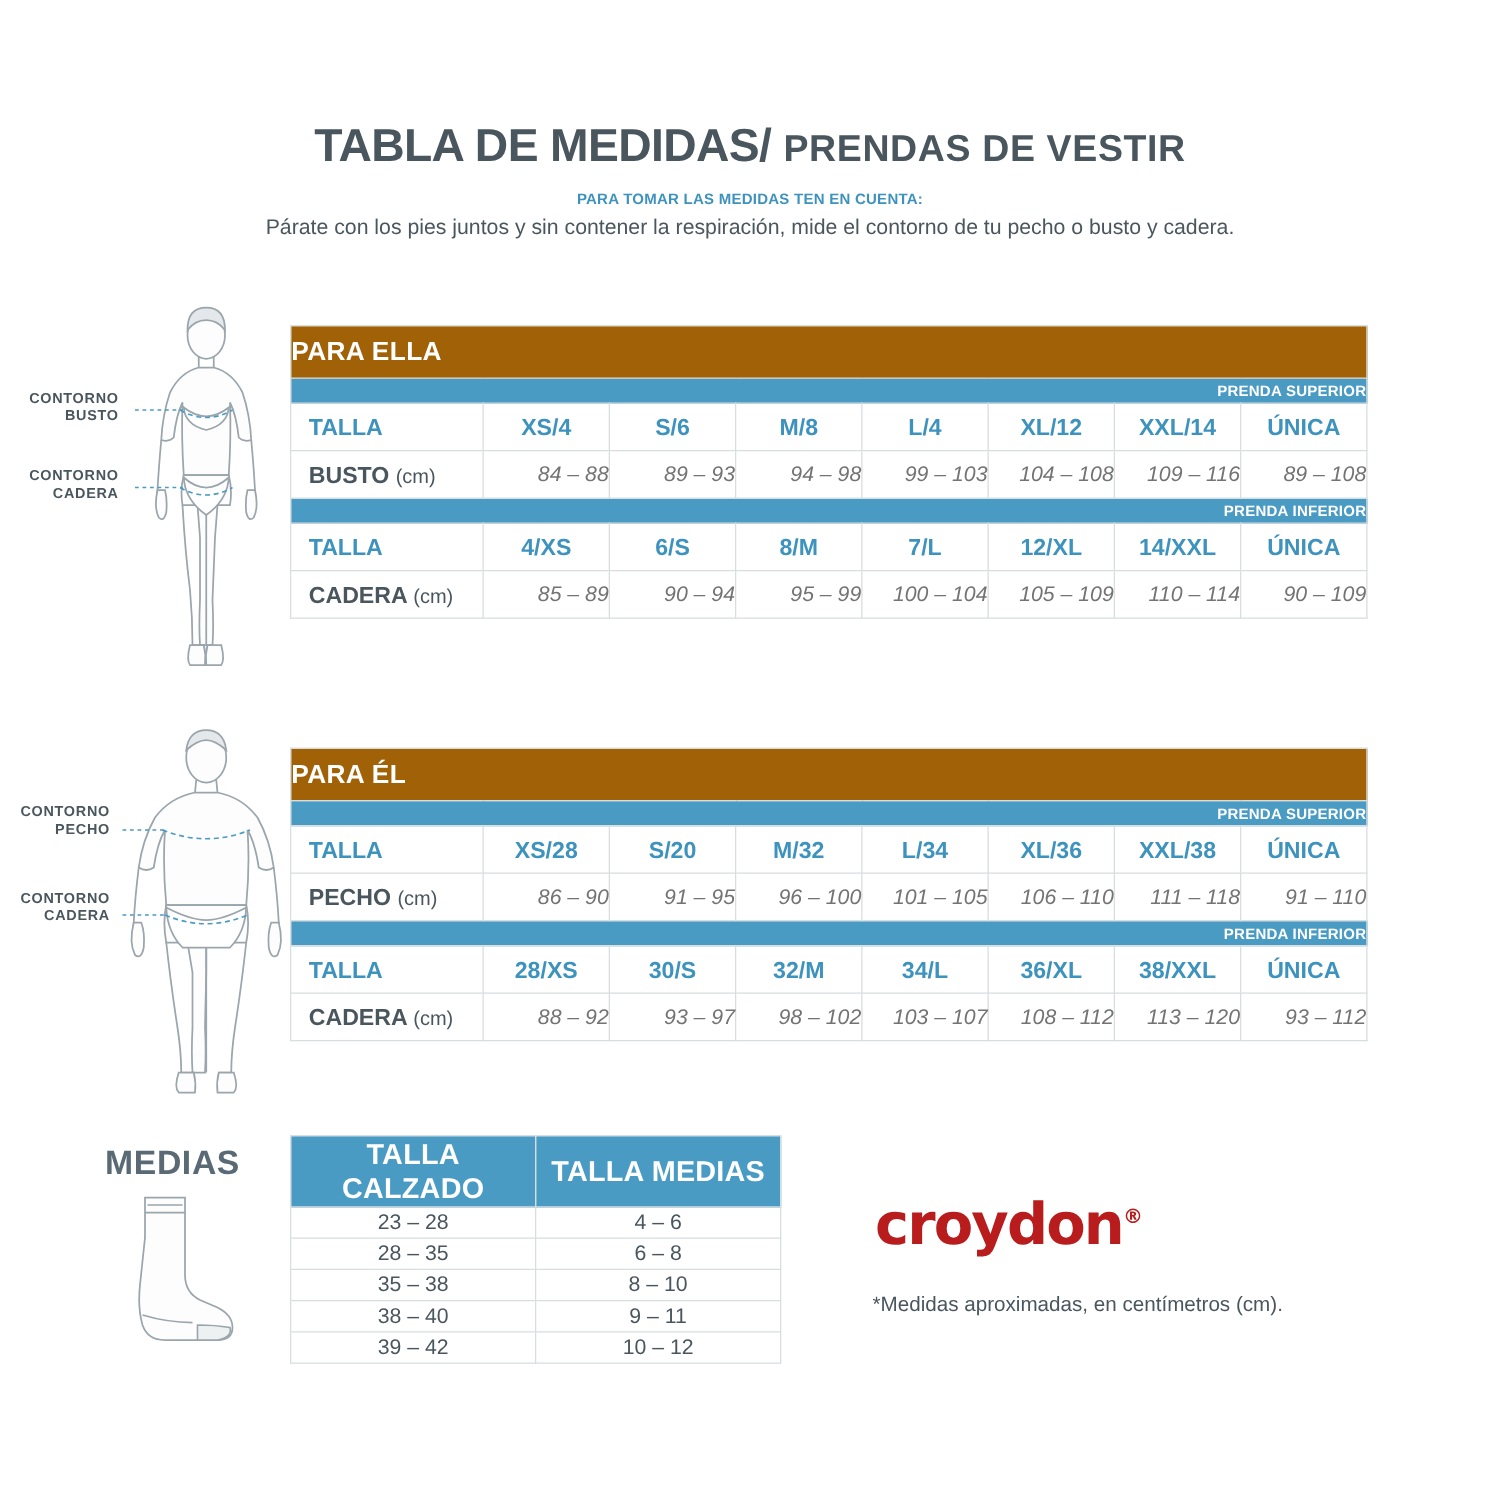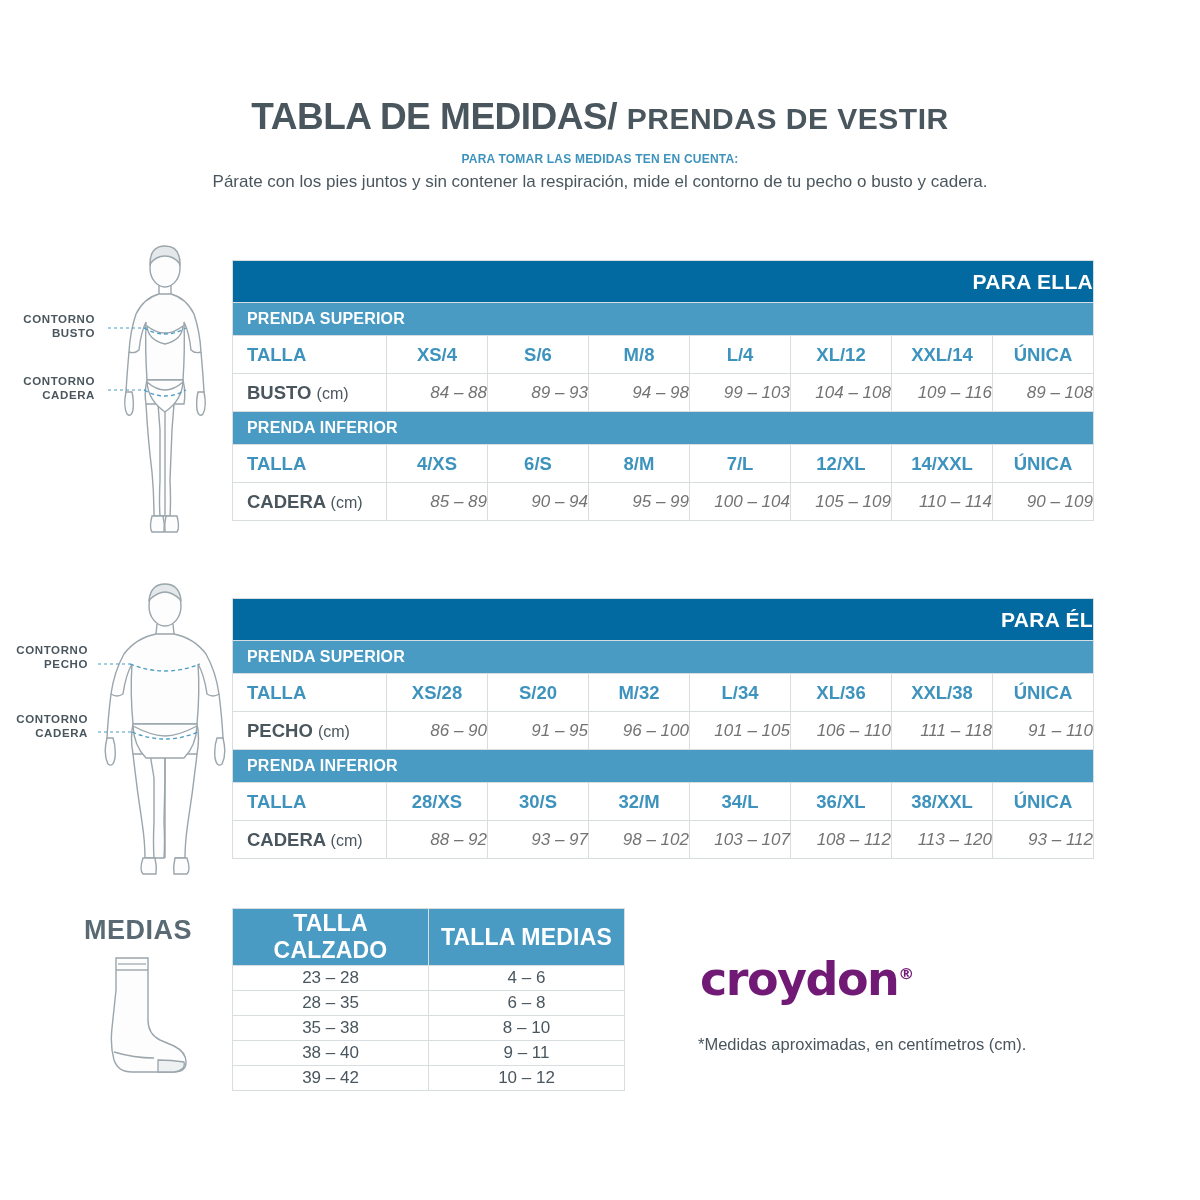--- a/index.html
+++ b/index.html
@@ -19,26 +19,26 @@
   .title .t1 { font-weight: bold; }
   .title .t2 { font-weight: bold; font-size: 30px; letter-spacing: 0.5px; }
   .subtitle { margin-top: 14px; font-size: 12px; font-weight: bold; color: #3d93bd; letter-spacing: 0.2px; }
   .subnote { margin-top: 6px; font-size: 17px; color: #4a565e; }
 
   
   .tblock { position: absolute; }
   .tbl { border-collapse: collapse; table-layout: fixed; }
   .tbl td, .tbl th { border: 1px solid #d8dde0; padding: 0; }
   .bandhdr {
-    background: #0369a1; color: #fff; font-weight: bold; font-size: 21px;
-    text-align: right; height: 42px; letter-spacing: 0.3px;
+    background: #a16207; color: #fff; font-weight: bold; font-size: 21px;
+    text-align: left; height: 42px; letter-spacing: 0.3px;
   }
   .bluerow {
-    background: #4a9bc4; color: #fff; font-weight: bold; font-size: 16px;
-    height: 33px; padding-left: 14px !important; text-align: left; letter-spacing: 0.2px;
+    background: #4a9bc4; color: #fff; font-weight: bold; font-size: 12px;
+    height: 20px; padding-left: 14px !important; text-align: right; letter-spacing: 0.2px;
   }
   .rowlabel {
     color: #3d93bd; font-weight: bold; font-size: 18.5px; height: 38px;
     padding-left: 14px !important; text-align: left; white-space: nowrap;
   }
   .rowlabel.dark { color: #4a565e; }
   .rowlabel .unit { font-weight: normal; font-size: 16px; }
   .hcell { color: #3d93bd; font-weight: bold; font-size: 18.5px; text-align: center; height: 38px; }
   .vcell { color: #737373; font-size: 17px; text-align: right; height: 38px; font-style: italic; }
 
@@ -47,21 +47,21 @@
   .medias-tbl td { border: 1px solid #d8dde0; }
   .medias-hdr { background: #4a9bc4; color: #fff; font-weight: bold; font-size: 23px; text-align: center; height: 34px; letter-spacing: 0.2px; }
   .medias-cell { color: #4a565e; font-size: 17px; text-align: center; height: 25px; }
 
   .medias-title { position: absolute; left: 84px; top: 915px; font-size: 27px; font-weight: bold; color: #5a6a74; letter-spacing: 0.5px; }
 
   
   .callout { position: absolute; font-size: 11.5px; font-weight: bold; color: #4a565e; letter-spacing: 0.6px; text-align: right; line-height: 1.25; }
 
   
-  .brand { position: absolute; left: 700px; top: 952px; font-size: 46px; font-weight: bold; color: #701a75; letter-spacing: -1.5px; font-family: "DejaVu Sans", sans-serif; }
+  .brand { position: absolute; left: 700px; top: 952px; font-size: 46px; font-weight: bold; color: #b91c1c; letter-spacing: -1.5px; font-family: "DejaVu Sans", sans-serif; }
   .brand .reg { font-size: 16px; vertical-align: super; letter-spacing: 0; }
   .approx { position: absolute; left: 698px; top: 1035px; font-size: 16.5px; color: #4a565e; }
 
   svg { display: block; }
   .figwrap { position: absolute; }
 </style>
 </head>
 <body>
 
 <div class="page">

